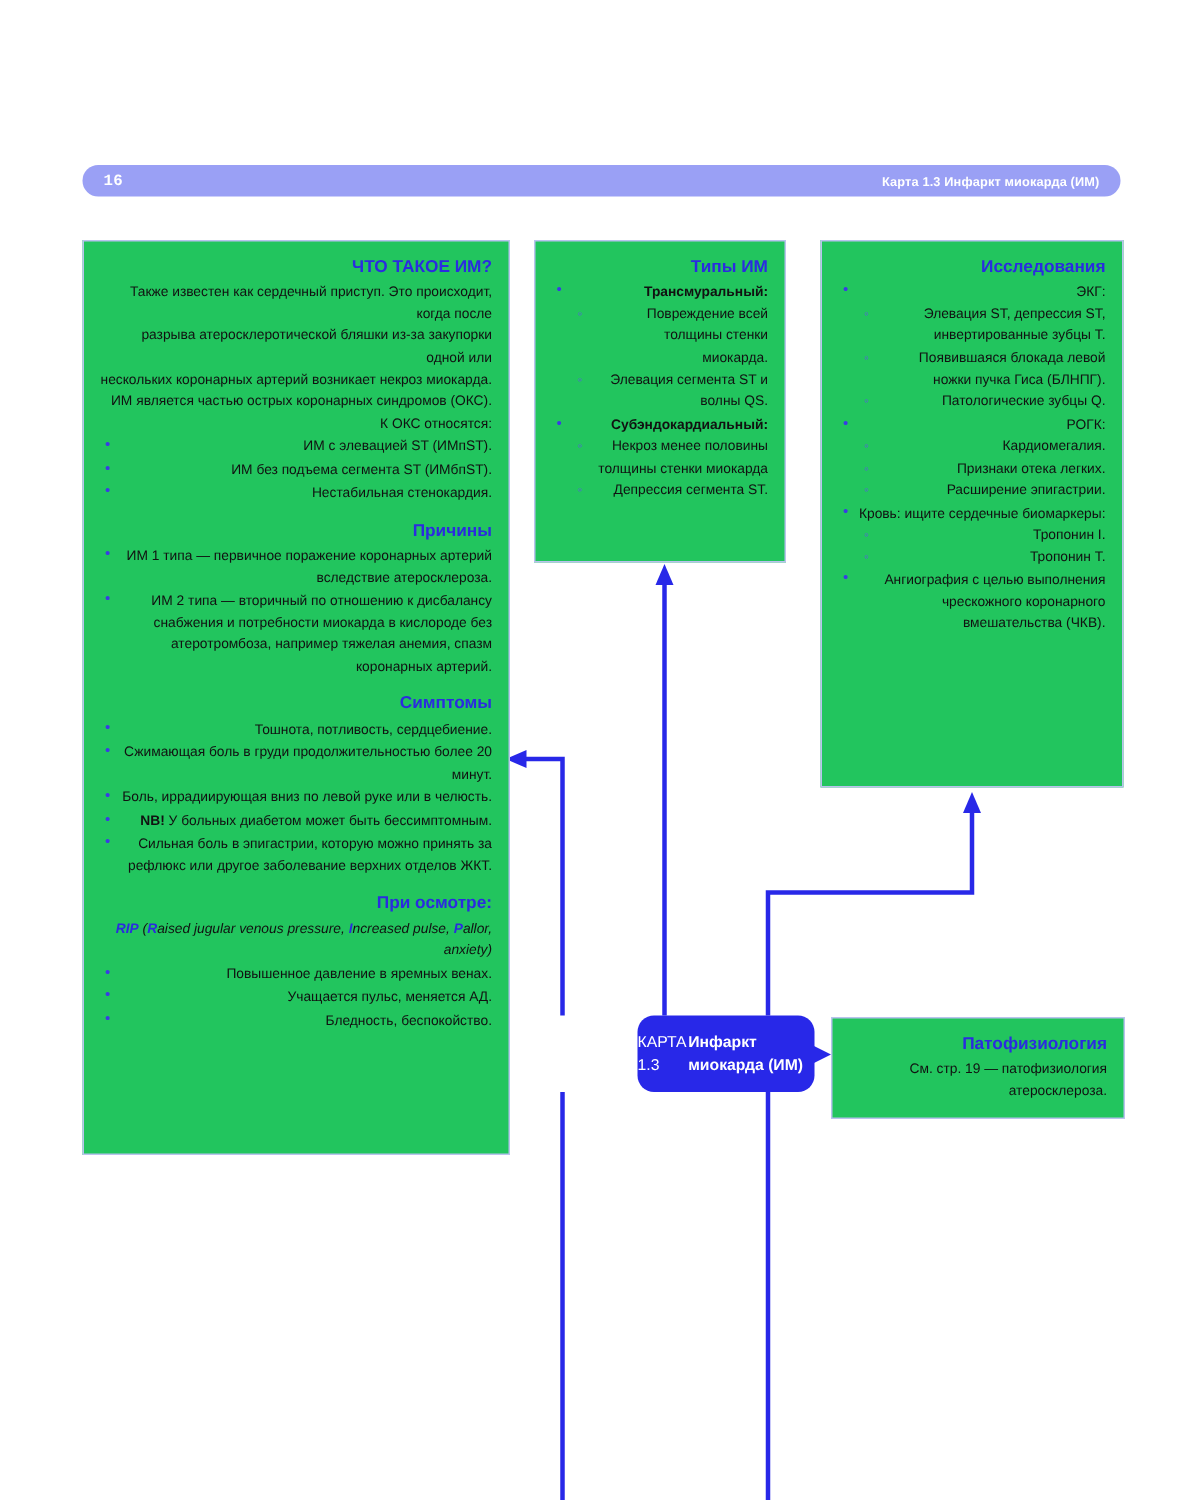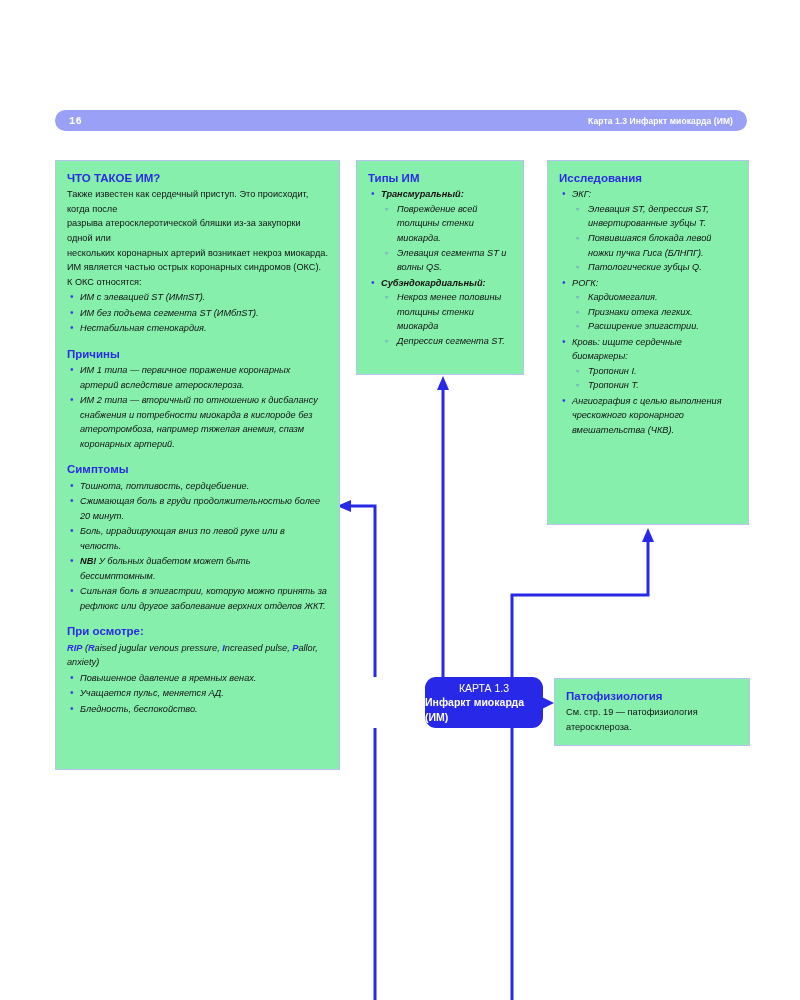--- a/index.html
+++ b/index.html
@@ -43,24 +43,25 @@
     font-size: 8.5px;
     font-weight: bold;
     color: #ffffff;
     letter-spacing: 0.1px;
     white-space: nowrap;
   }
 
   
   .panel {
     position: absolute;
-    background: #86efac;
+    background: #22c55e;
     border: 1px solid #b9c2ee;
     box-sizing: border-box;
     padding: 10px 11px 10px 11px;
+    text-align: right;
   }
   .panel-left  { left: 55px;  top: 160px; width: 285px; height: 610px; }
   .panel-types { left: 356px; top: 160px; width: 168px; height: 215px; }
   .panel-inv   { left: 547px; top: 160px; width: 202px; height: 365px; }
   .panel-patho { left: 554px; top: 678px; width: 196px; height: 68px; }
 
   .sec-title {
     color: #2b2be0;
     font-weight: bold;
     font-size: 11.5px;
@@ -80,21 +81,20 @@
     margin: 1px 0 0 0;
     padding: 0 0 0 13px;
     list-style: none;
   }
   ul.lvl1 > li {
     position: relative;
     font-size: 9.2px;
     line-height: 1.58;
     margin: 0 0 1px 0;
     color: #111111;
-    font-style: italic;
   }
   ul.lvl1 > li::before {
     content: "•";
     position: absolute;
     left: -10px;
     top: -1px;
     color: #3a3ae6;
     font-size: 10px;
   }
 
@@ -135,21 +135,21 @@
   .center-node {
     position: absolute;
     left: 425px;
     top: 677px;
     width: 118px;
     height: 51px;
     background: #2828e8;
     border-radius: 11px;
     color: #ffffff;
     display: flex;
-    flex-direction: column;
+    flex-direction: row;
     align-items: center;
     justify-content: center;
     box-sizing: border-box;
   }
   .center-node .line1 {
     font-size: 10.5px;
     line-height: 1.35;
     font-weight: normal;
   }
   .center-node .line2 {

